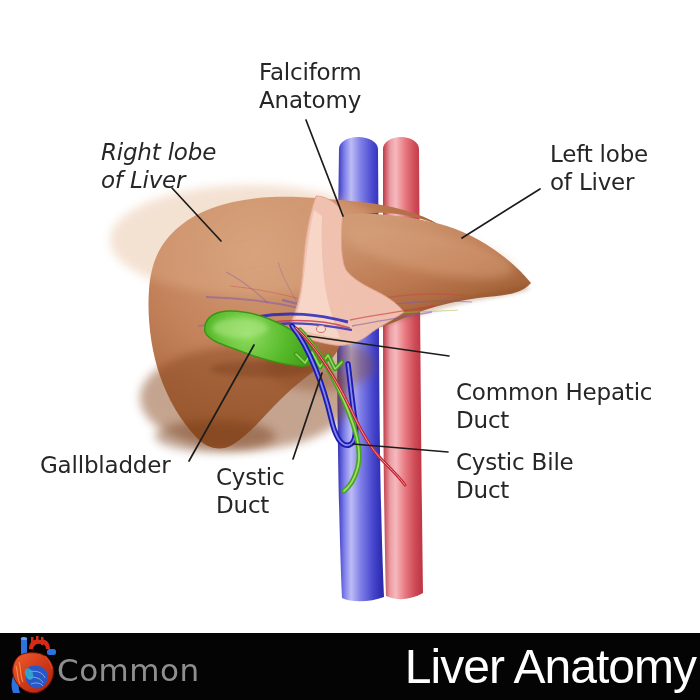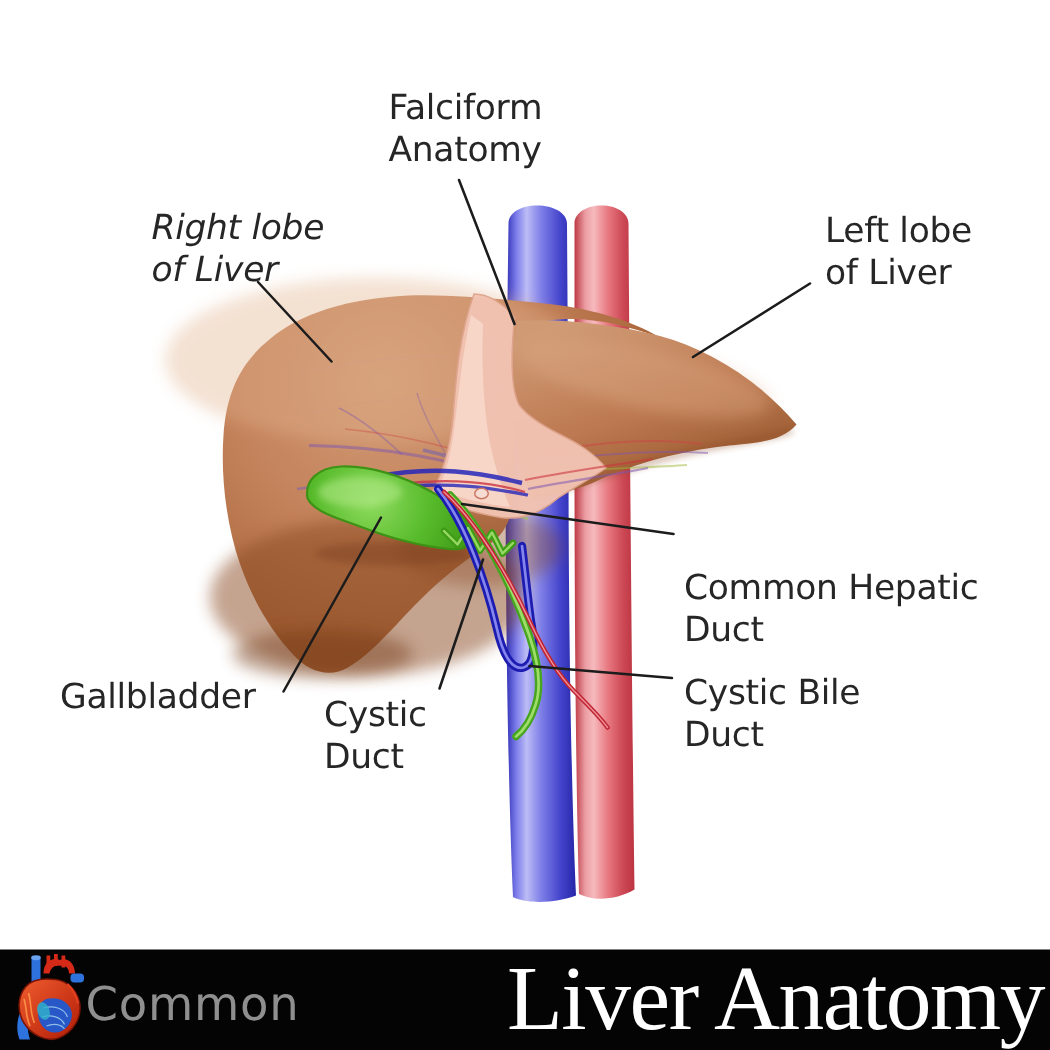--- a/index.html
+++ b/index.html
@@ -18,22 +18,22 @@
     background:#040404;
   }
   .brand{
     position:absolute;left:57px;top:0;height:67px;display:flex;align-items:center;
     padding-top:6px;box-sizing:border-box;
     font-size:31px;color:#8f8f8f;letter-spacing:0.5px;
   }
   .heart{position:absolute;left:7px;top:3px;}
   .title{
     position:absolute;right:4px;top:5px;
-    font-size:61px;line-height:58px;color:#ffffff;letter-spacing:-1px;
-    font-family:Liberation Serif, serif;
+    font-size:48px;line-height:58px;color:#ffffff;letter-spacing:-1px;
+    font-family:Liberation Sans, sans-serif;
   }
 </style>
 </head>
 <body>
 
 <div class="stage">
 
   <svg class="art" width="700" height="700" viewBox="0 0 700 700">
     <defs>
       <radialGradient id="gDome" gradientUnits="userSpaceOnUse" cx="255" cy="255" r="235">

